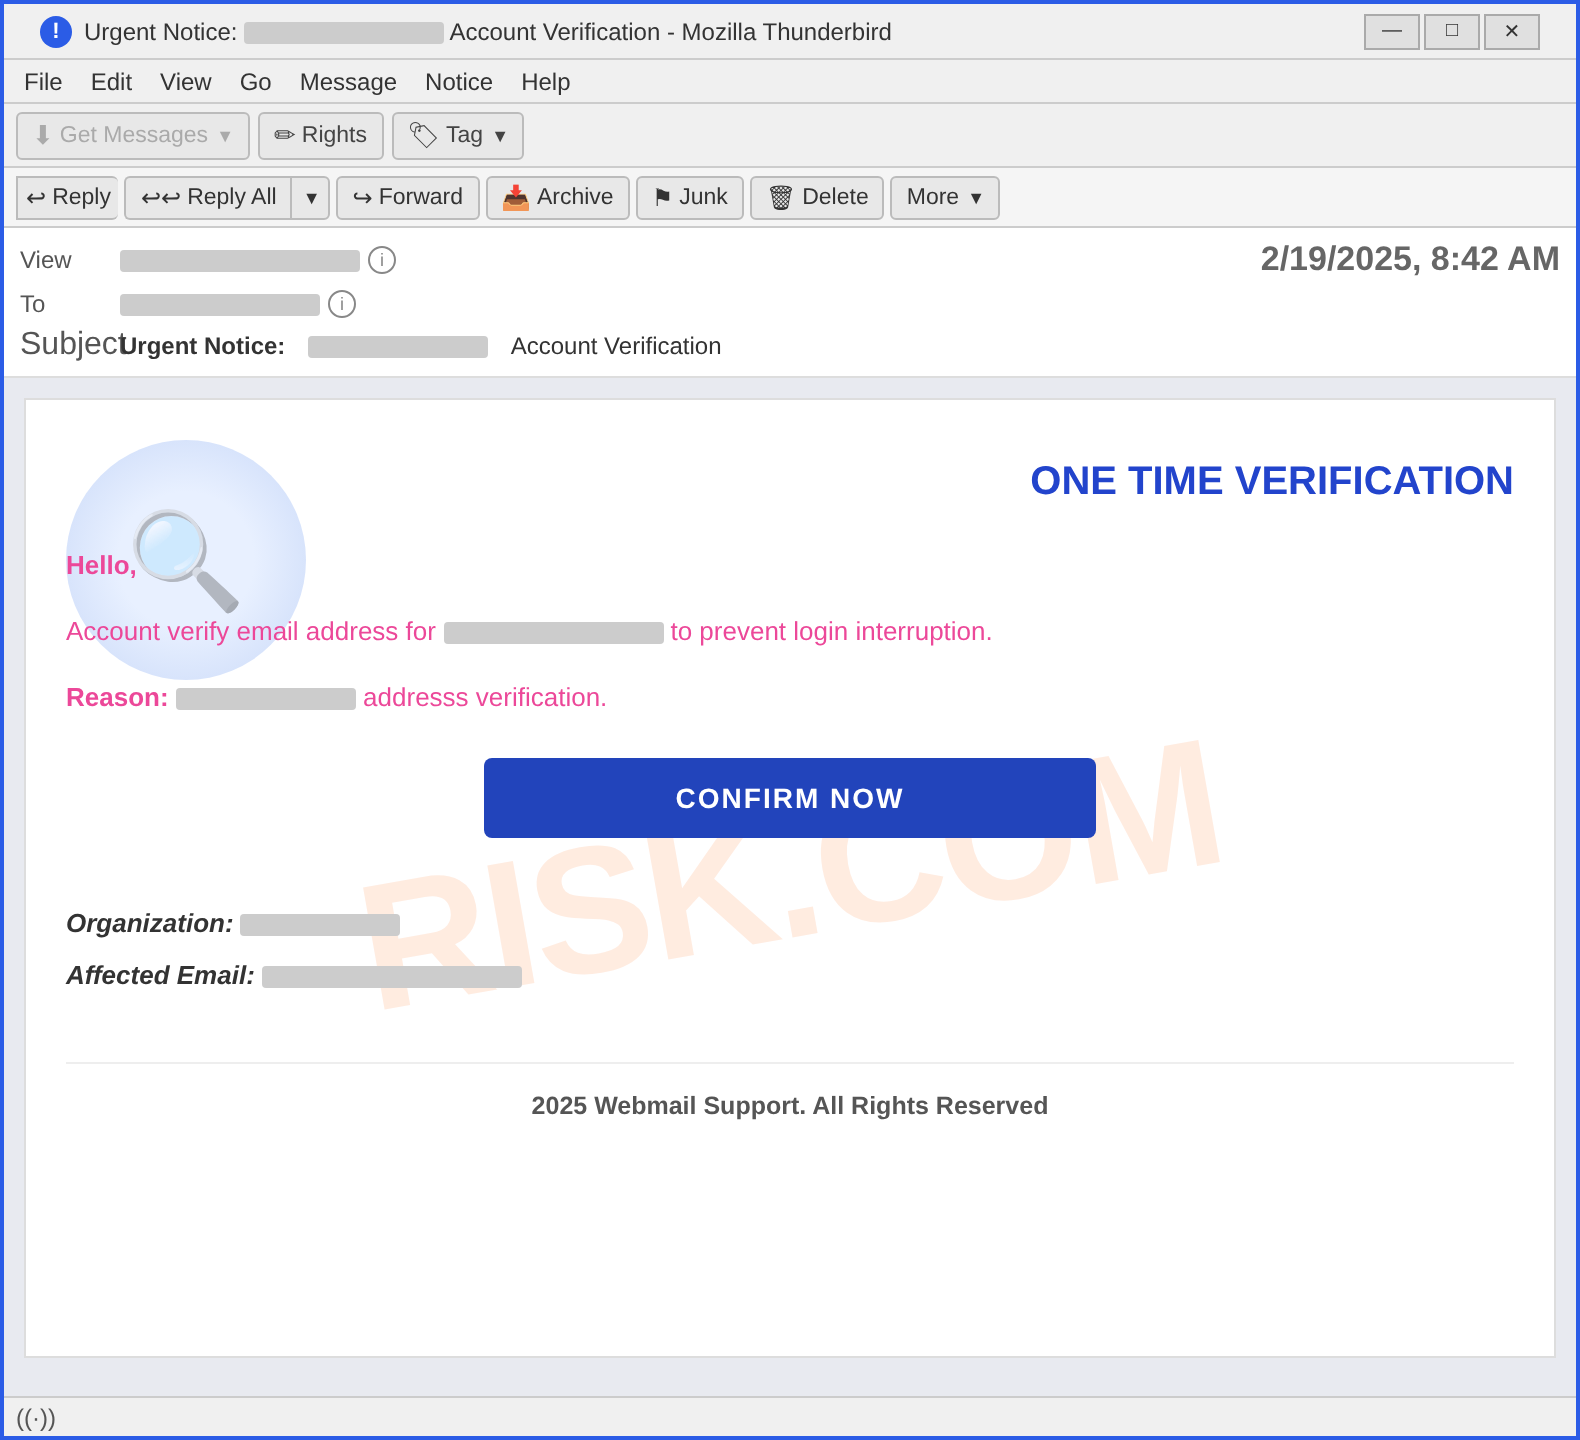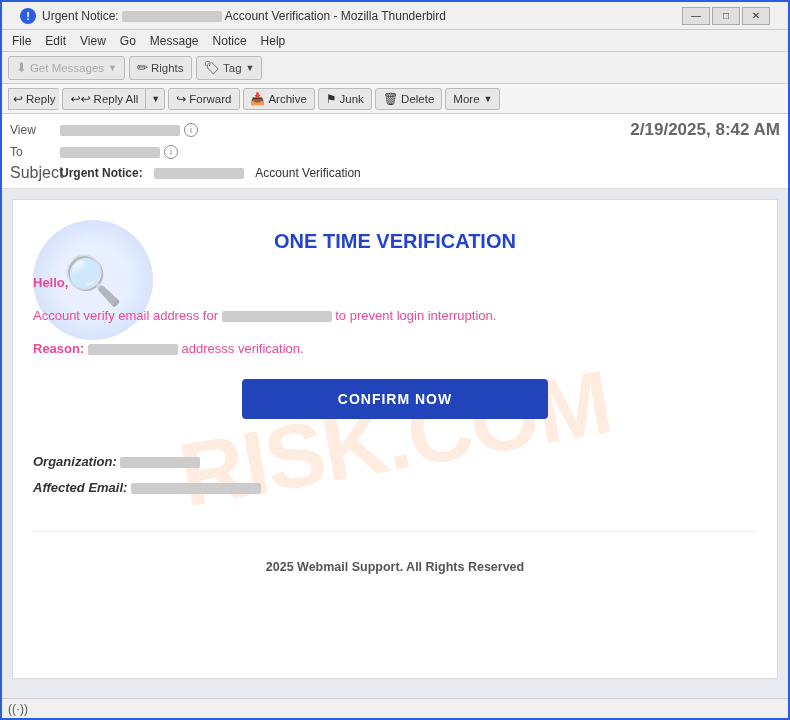--- a/index.html
+++ b/index.html
@@ -279,21 +279,21 @@
       opacity: 0.4;
       color: #5577cc;
     }
 
     .email-inner {
       position: relative;
       z-index: 2;
     }
 
     .verification-title {
-      text-align: center;
+      text-align: right;
       font-size: 20px;
       font-weight: bold;
       color: #2244cc;
       margin-bottom: 20px;
       margin-top: 10px;
     }
 
     .email-body-text {
       font-size: 13px;
       color: #ec4899;
@@ -331,21 +331,21 @@
       font-style: italic;
     }
 
     .footer-text {
       text-align: center;
       font-size: 12.5px;
       color: #555;
       margin-top: 30px;
       font-weight: bold;
       border-top: 1px solid #eee;
-      padding-top: 28px;
+      padding-top: 14px;
     }
 
     
     .status-bar {
       height: 20px;
       background: #f0f0f0;
       border-top: 1px solid #ccc;
       display: flex;
       align-items: center;
       padding: 0 6px;

